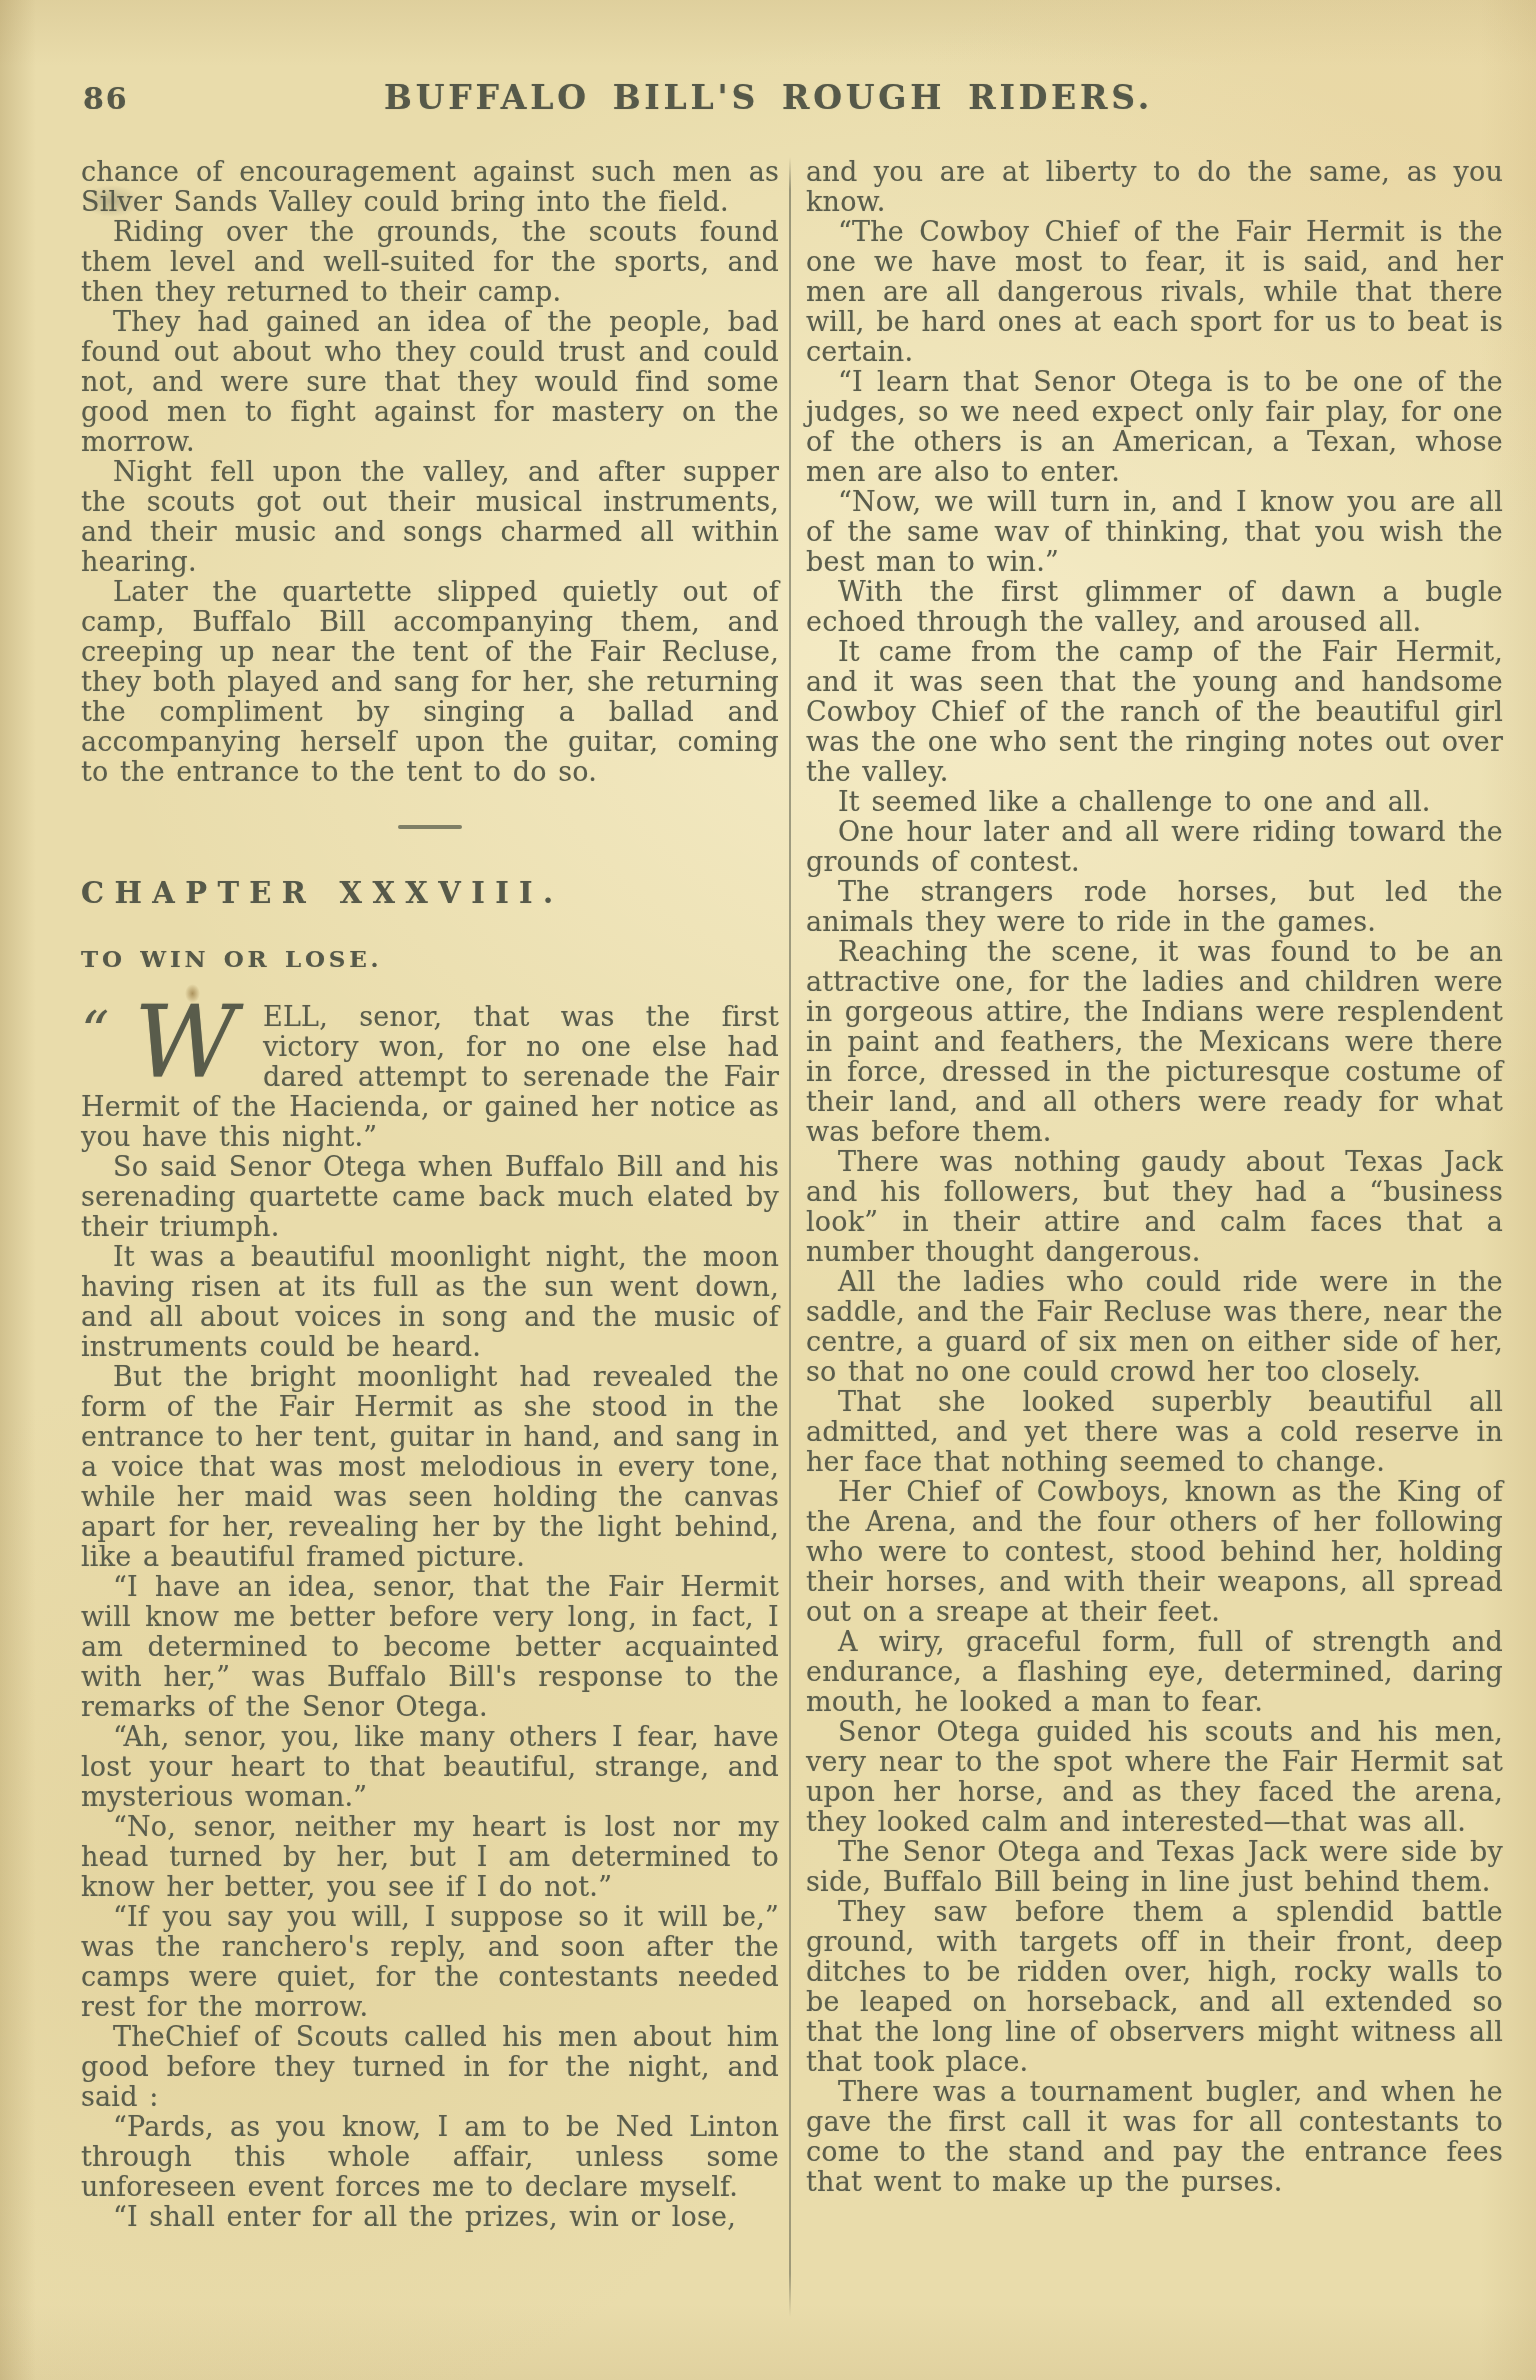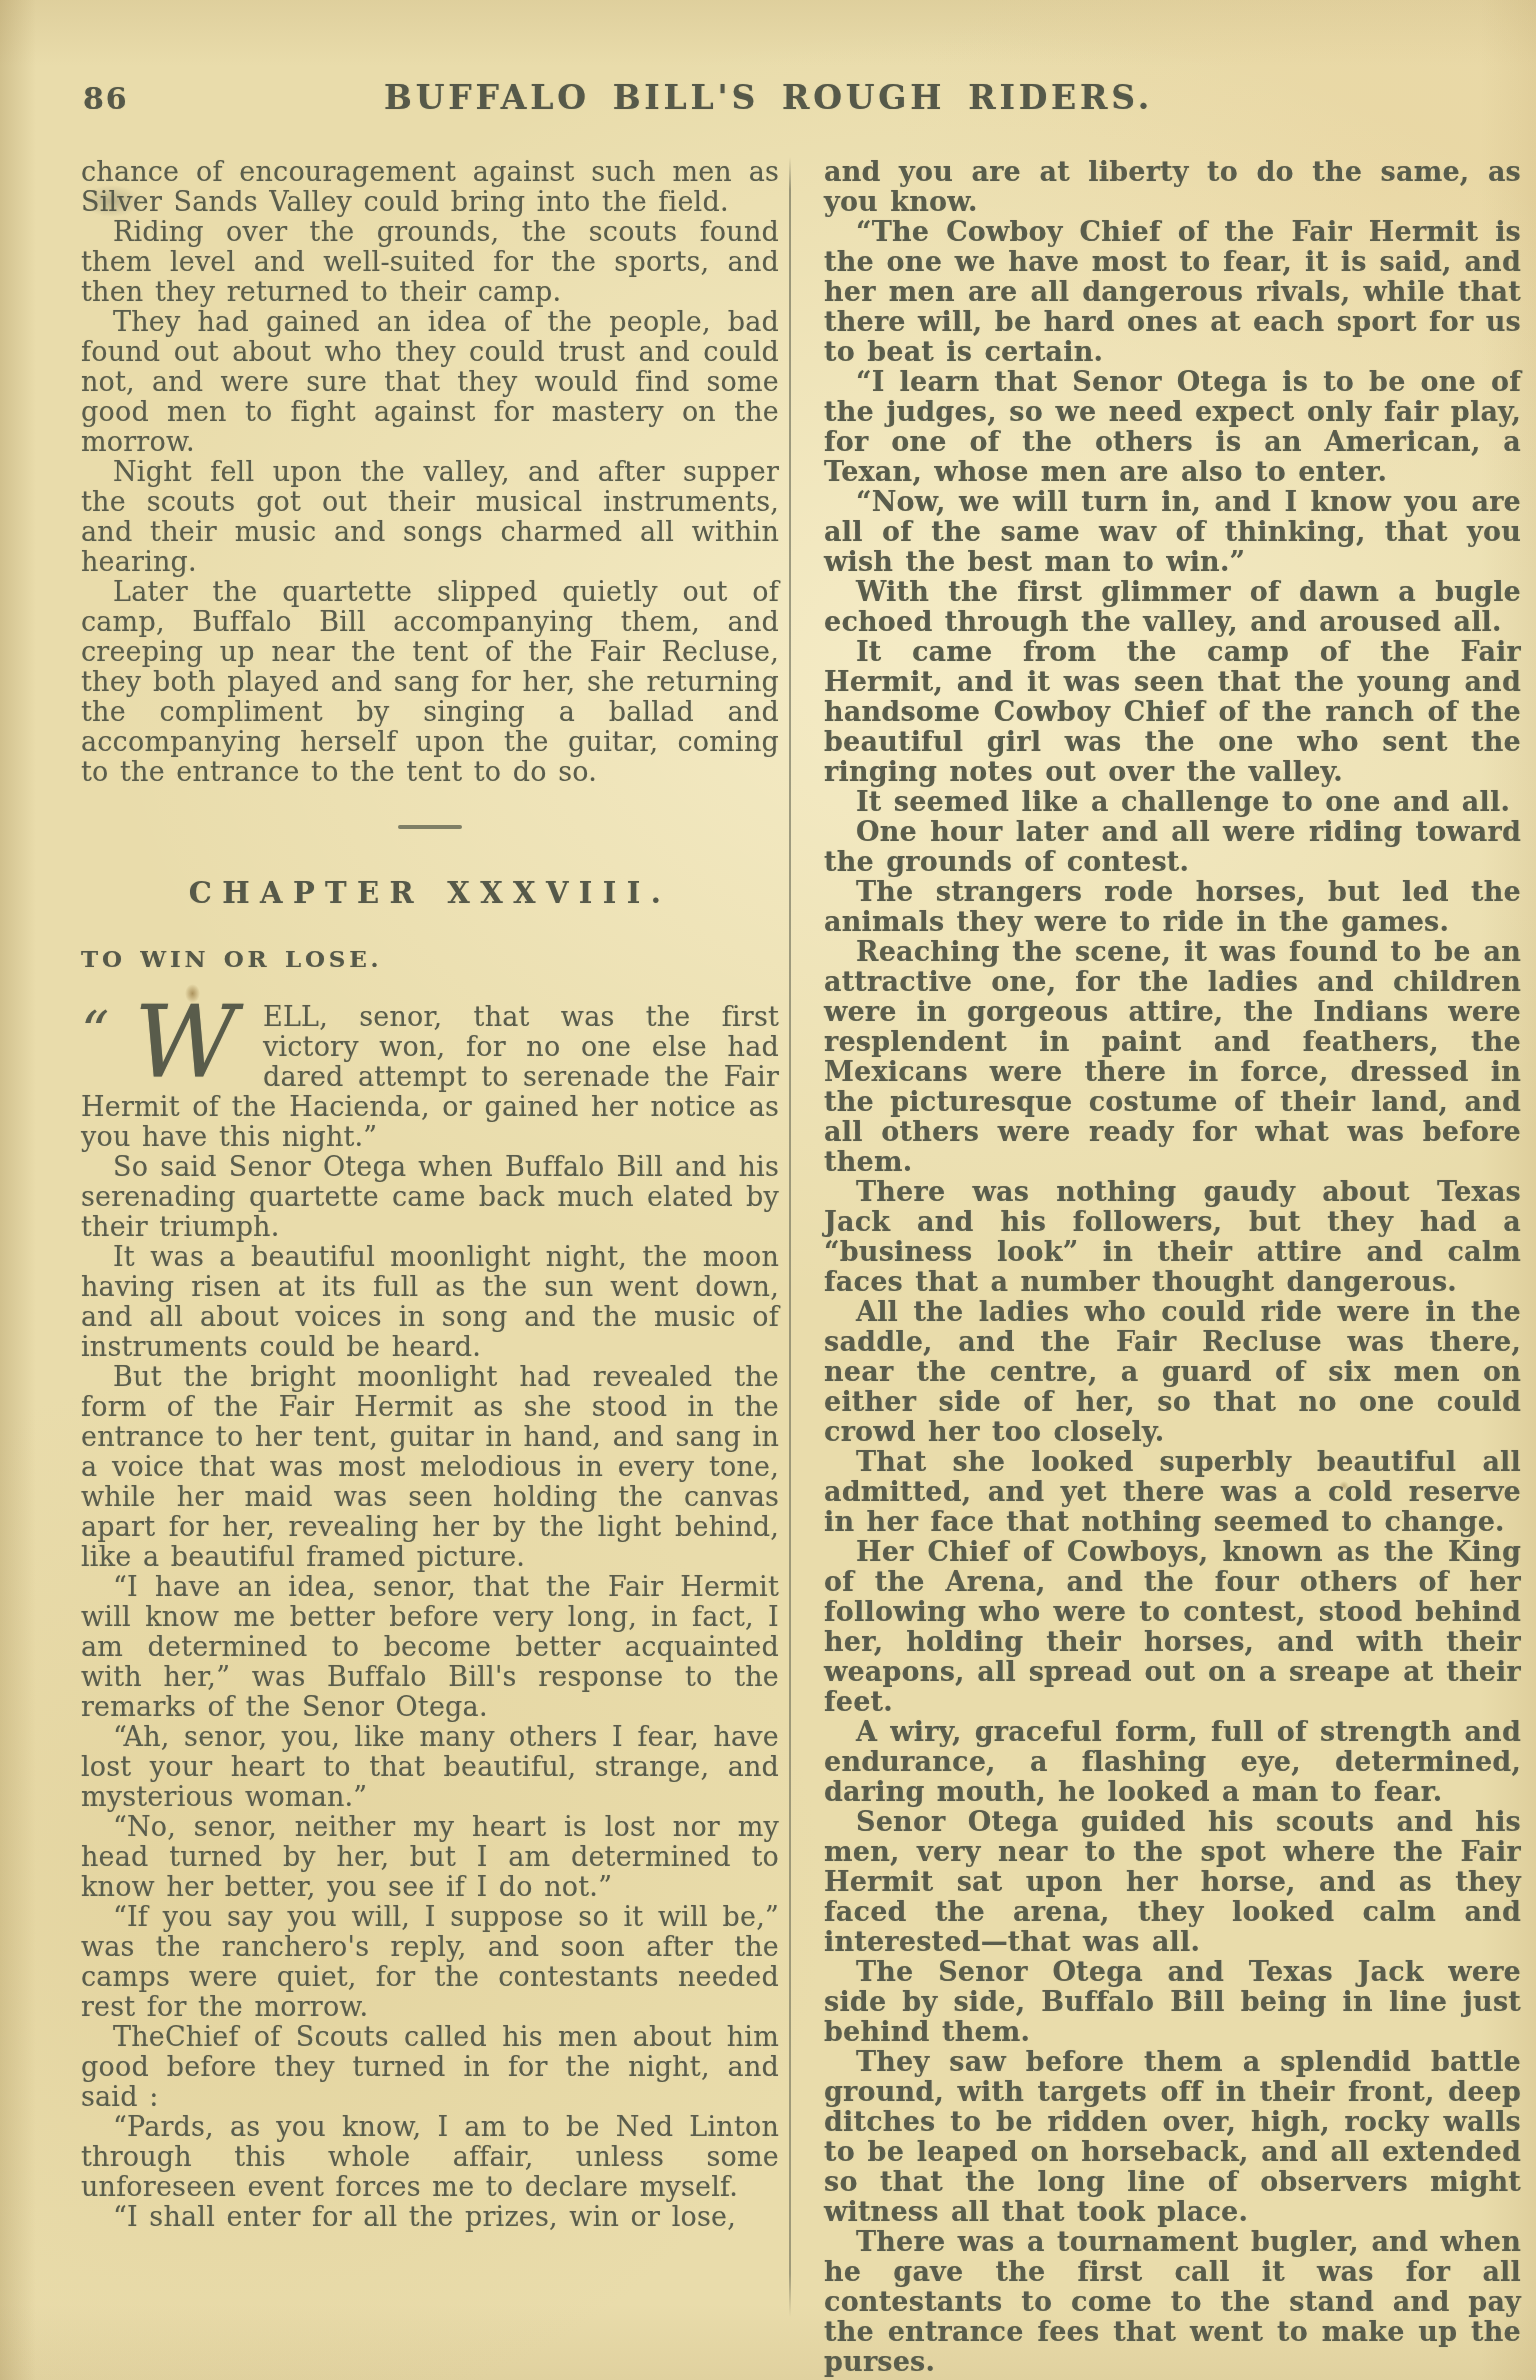--- a/index.html
+++ b/index.html
@@ -37,29 +37,29 @@
     background:linear-gradient(rgba(86,89,73,0), rgba(86,89,73,.55) 1.5%, rgba(86,89,73,.50) 98%, rgba(86,89,73,0));
   }
   .col{
     position:absolute;top:157px;
     font-size:27px;line-height:30px;
     text-align:justify;
     word-spacing:0.10em;letter-spacing:0.2px;
     text-shadow:0 0 0.9px rgba(90,93,76,.35);
   }
   .col-left{left:81px;width:698px;}
-  .col-right{left:824px;width:697px;font-weight:bold;}
+  .col-right{left:806px;width:697px;}
   .para{margin:0;text-indent:32px;}
   .para.noindent{text-indent:0;}
   .rule-divider{
     width:64px;height:3.8px;margin:38px auto 0;
     background:#5a5d4c;opacity:.75;border-radius:1.9px;
   }
   .chapter-title{
-    margin-top:49px;text-align:center;
+    margin-top:49px;text-align:left;
     font-size:29px;font-weight:bold;letter-spacing:10.4px;
     color:#565949;
   }
   .chapter-subtitle{
     margin-top:36px;text-align:left;
     font-size:23px;font-weight:bold;letter-spacing:3.8px;
     color:#565949;
   }
   .dropcap-para{margin-top:28px;}
   .dropcap{

